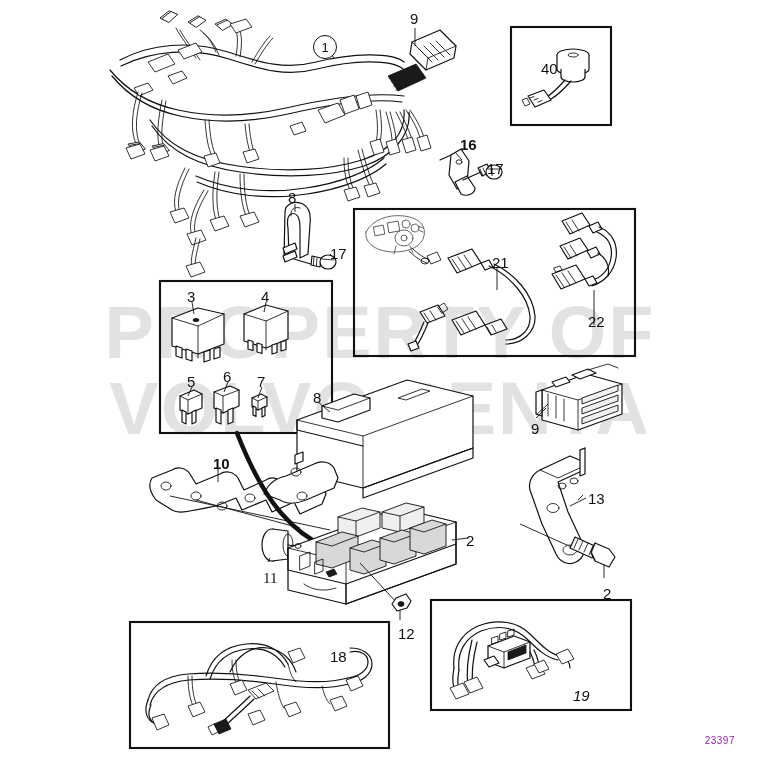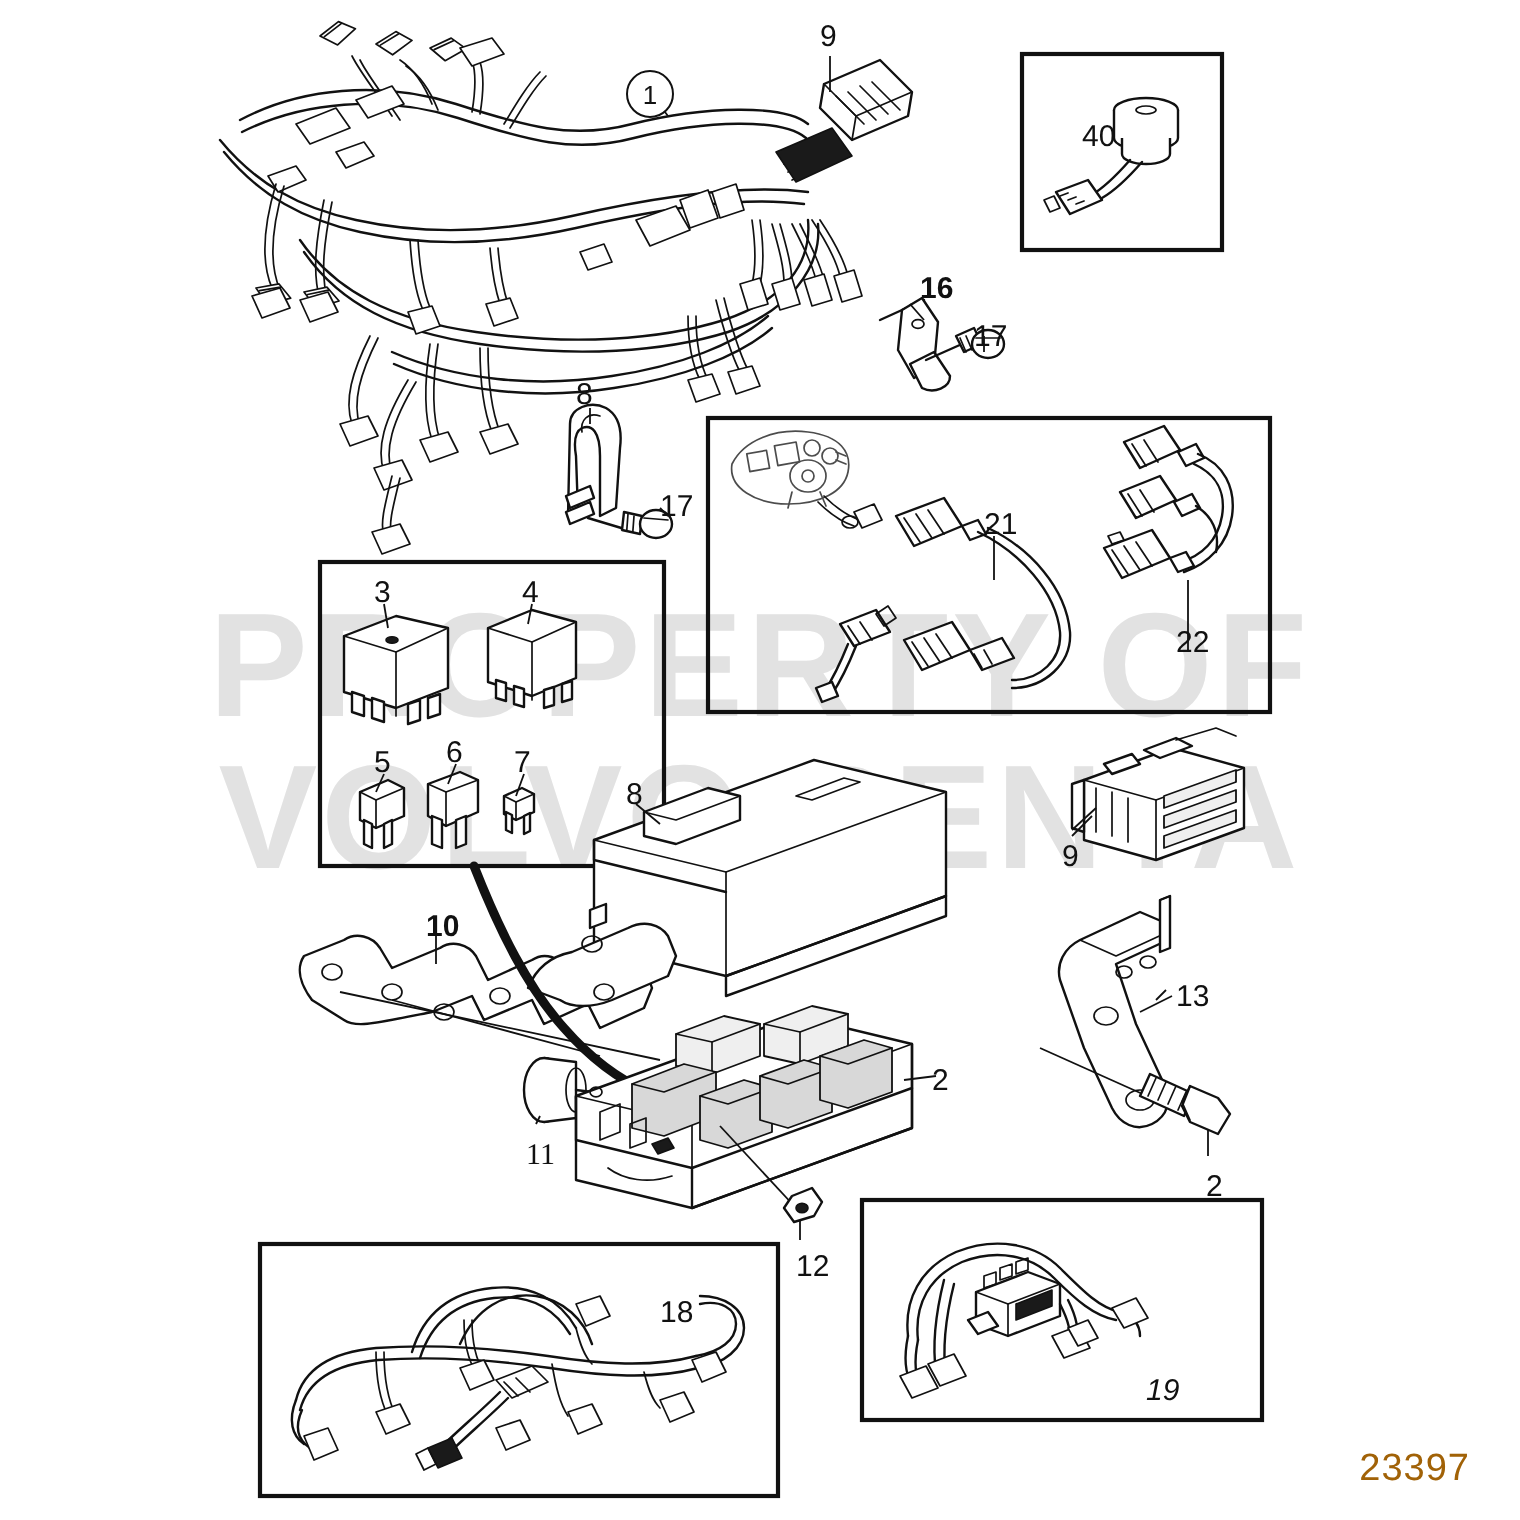--- a/index.html
+++ b/index.html
@@ -12,22 +12,22 @@
       pointer-events:none;}
   .wm-line{position:absolute;width:100%;text-align:center;
       font-family:"Liberation Sans","DejaVu Sans",sans-serif;
       font-weight:bold;color:#e2e2e2;letter-spacing:2px;
       font-size:74px;line-height:74px;white-space:nowrap;}
   .wm1{top:296px;}
   .wm2{top:372px;}
   .label{position:absolute;font-size:15px;color:#111;
       font-family:"Liberation Sans","DejaVu Sans",sans-serif;
       white-space:nowrap;}
-  .drawing-no{position:absolute;right:25px;bottom:14px;font-size:19px;
-      color:#a16207;letter-spacing:.5px;text-align:center;}
+  .drawing-no{position:absolute;right:25px;bottom:14px;font-size:10px;
+      color:#a21caf;letter-spacing:.5px;text-align:center;}
   .cal-circle{position:absolute;width:22px;height:22px;border:1.4px solid #111;
       border-radius:50%;display:flex;align-items:center;justify-content:center;
       font-size:13px;color:#111;background:#fff;}
 </style>
 </head>
 <body>
 
 <div id="sheet">
 
   <div class="wm">

